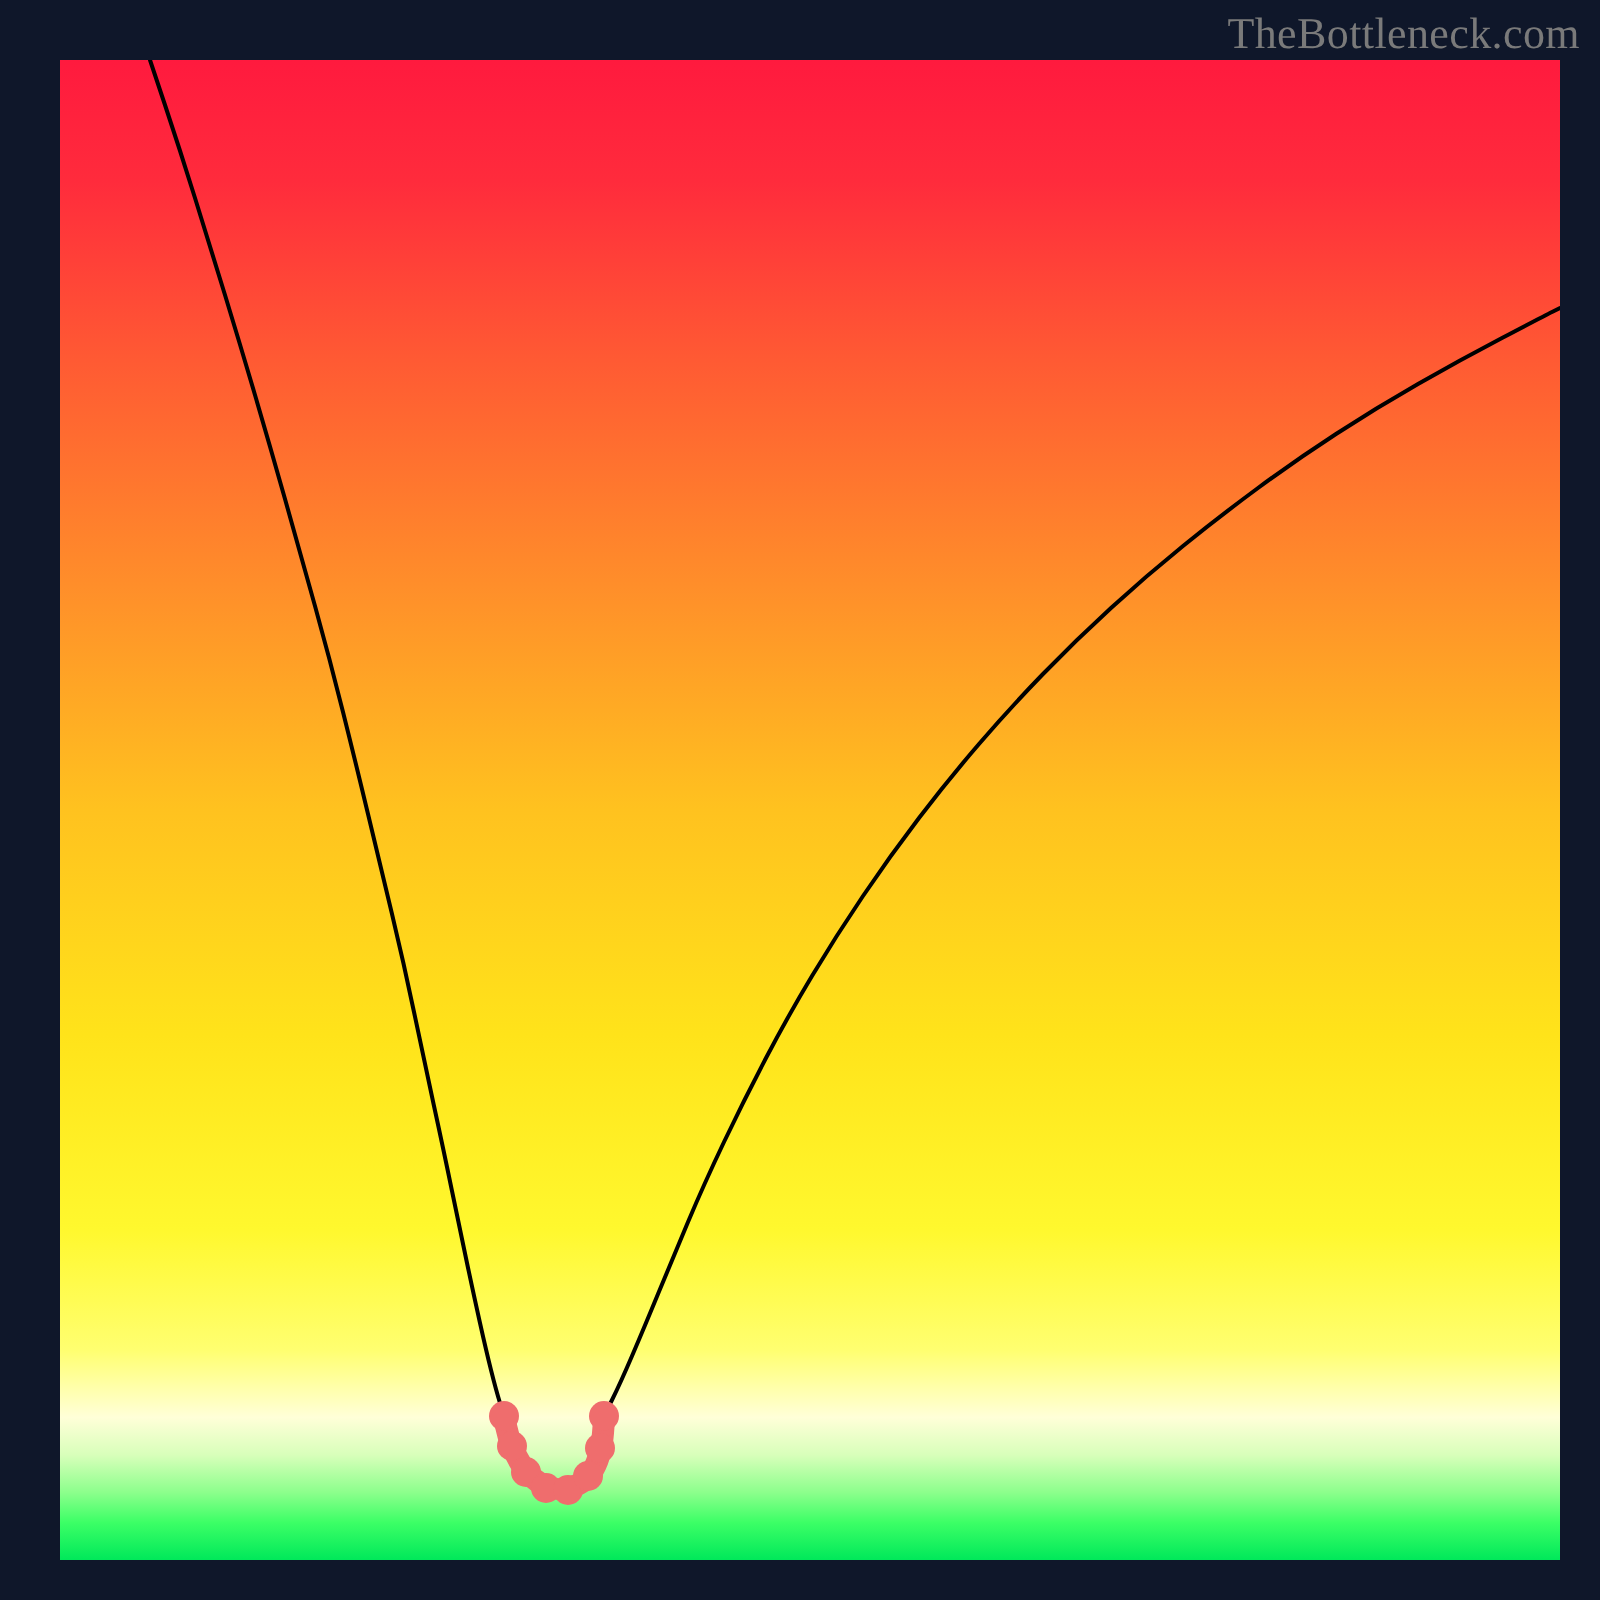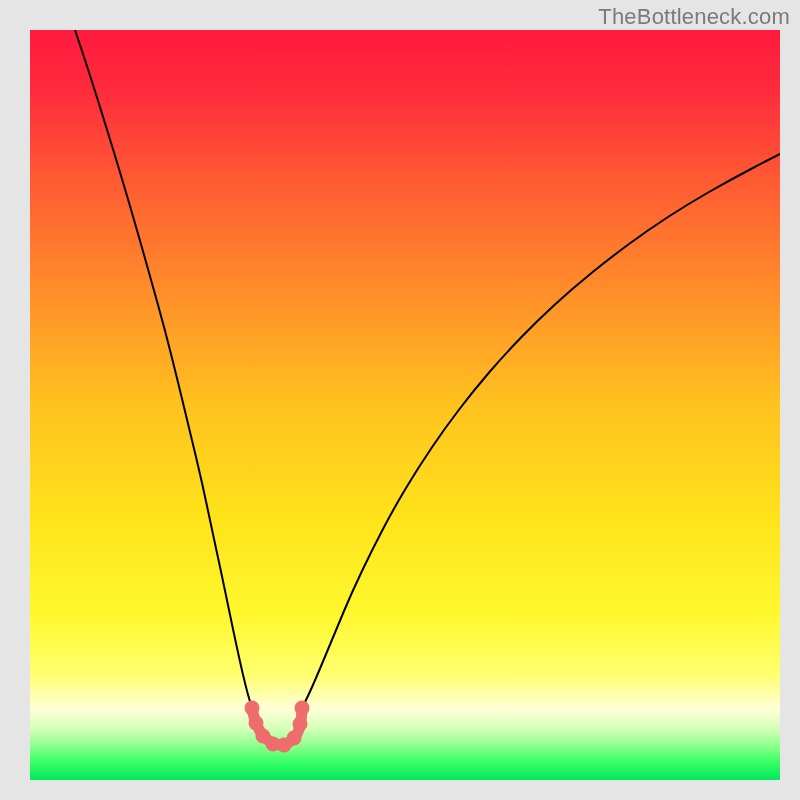--- a/index.html
+++ b/index.html
@@ -8,21 +8,22 @@
     width: 800px;
     height: 800px;
     background: #000;
     overflow: hidden;
     font-family: Arial, Helvetica, sans-serif;
   }
   .outer {
     position: relative;
     width: 800px;
     height: 800px;
-    background: #e5e5e5;
+    background: #0f172a;
+    font-family: Liberation Serif, serif;
   }
   .watermark {
     position: absolute;
     top: 4px;
     right: 10px;
     color: #7a7a7a;
     font-size: 22px;
     font-weight: 400;
     letter-spacing: 0.2px;
     z-index: 10;

